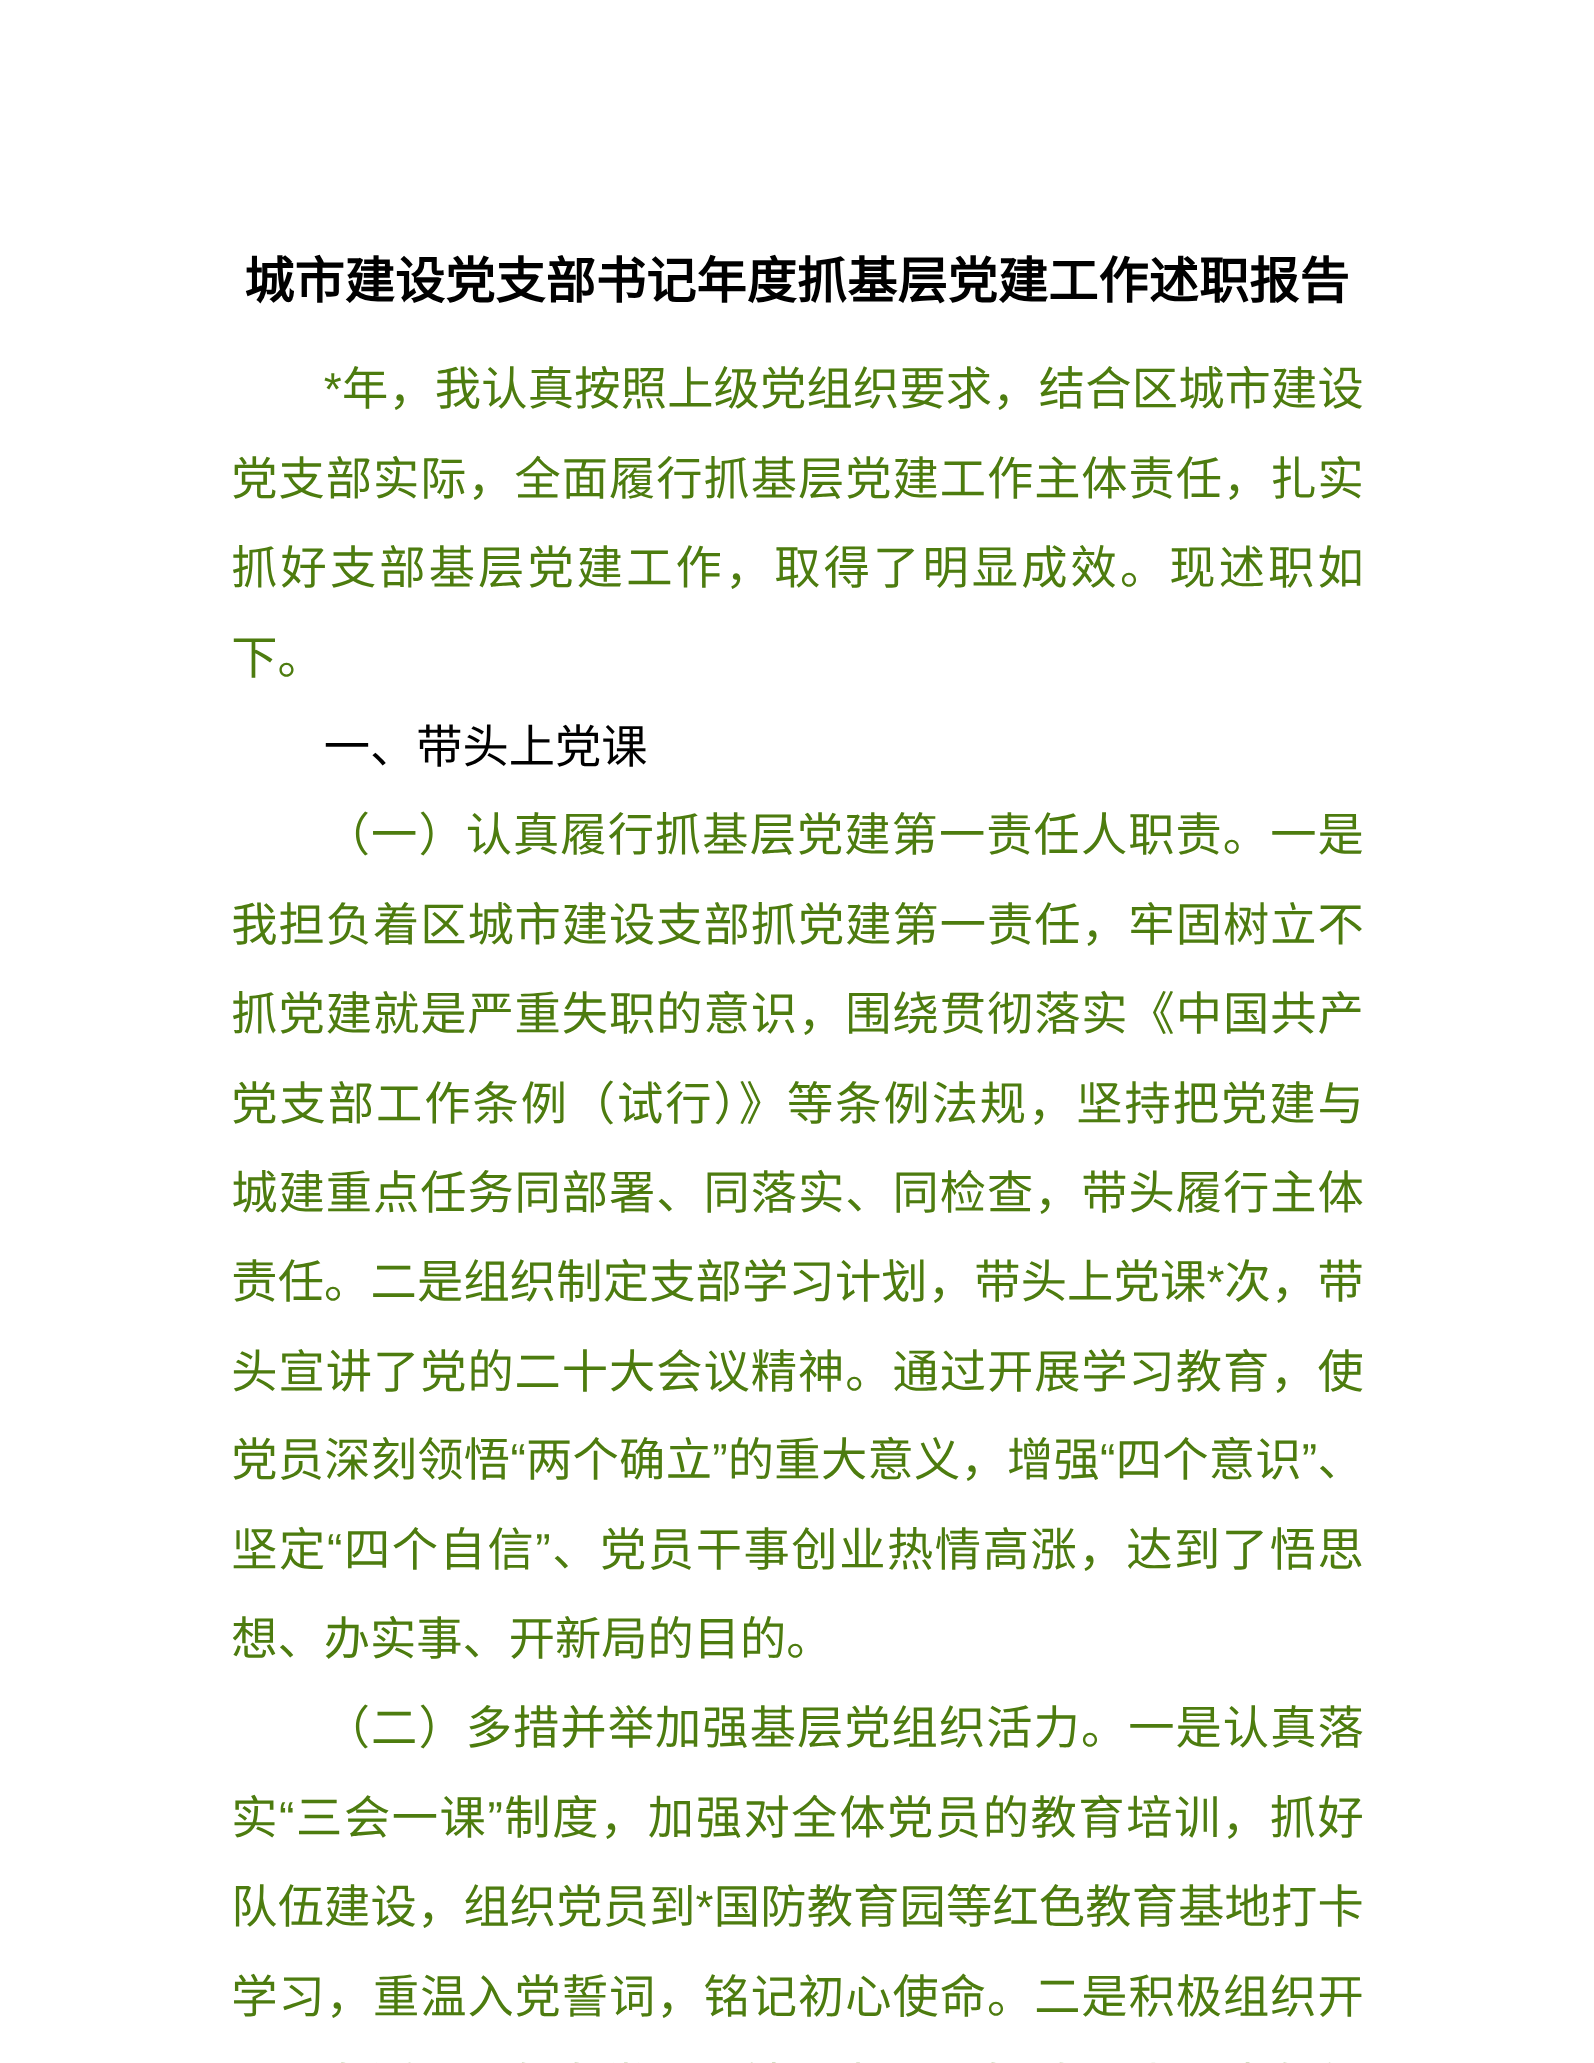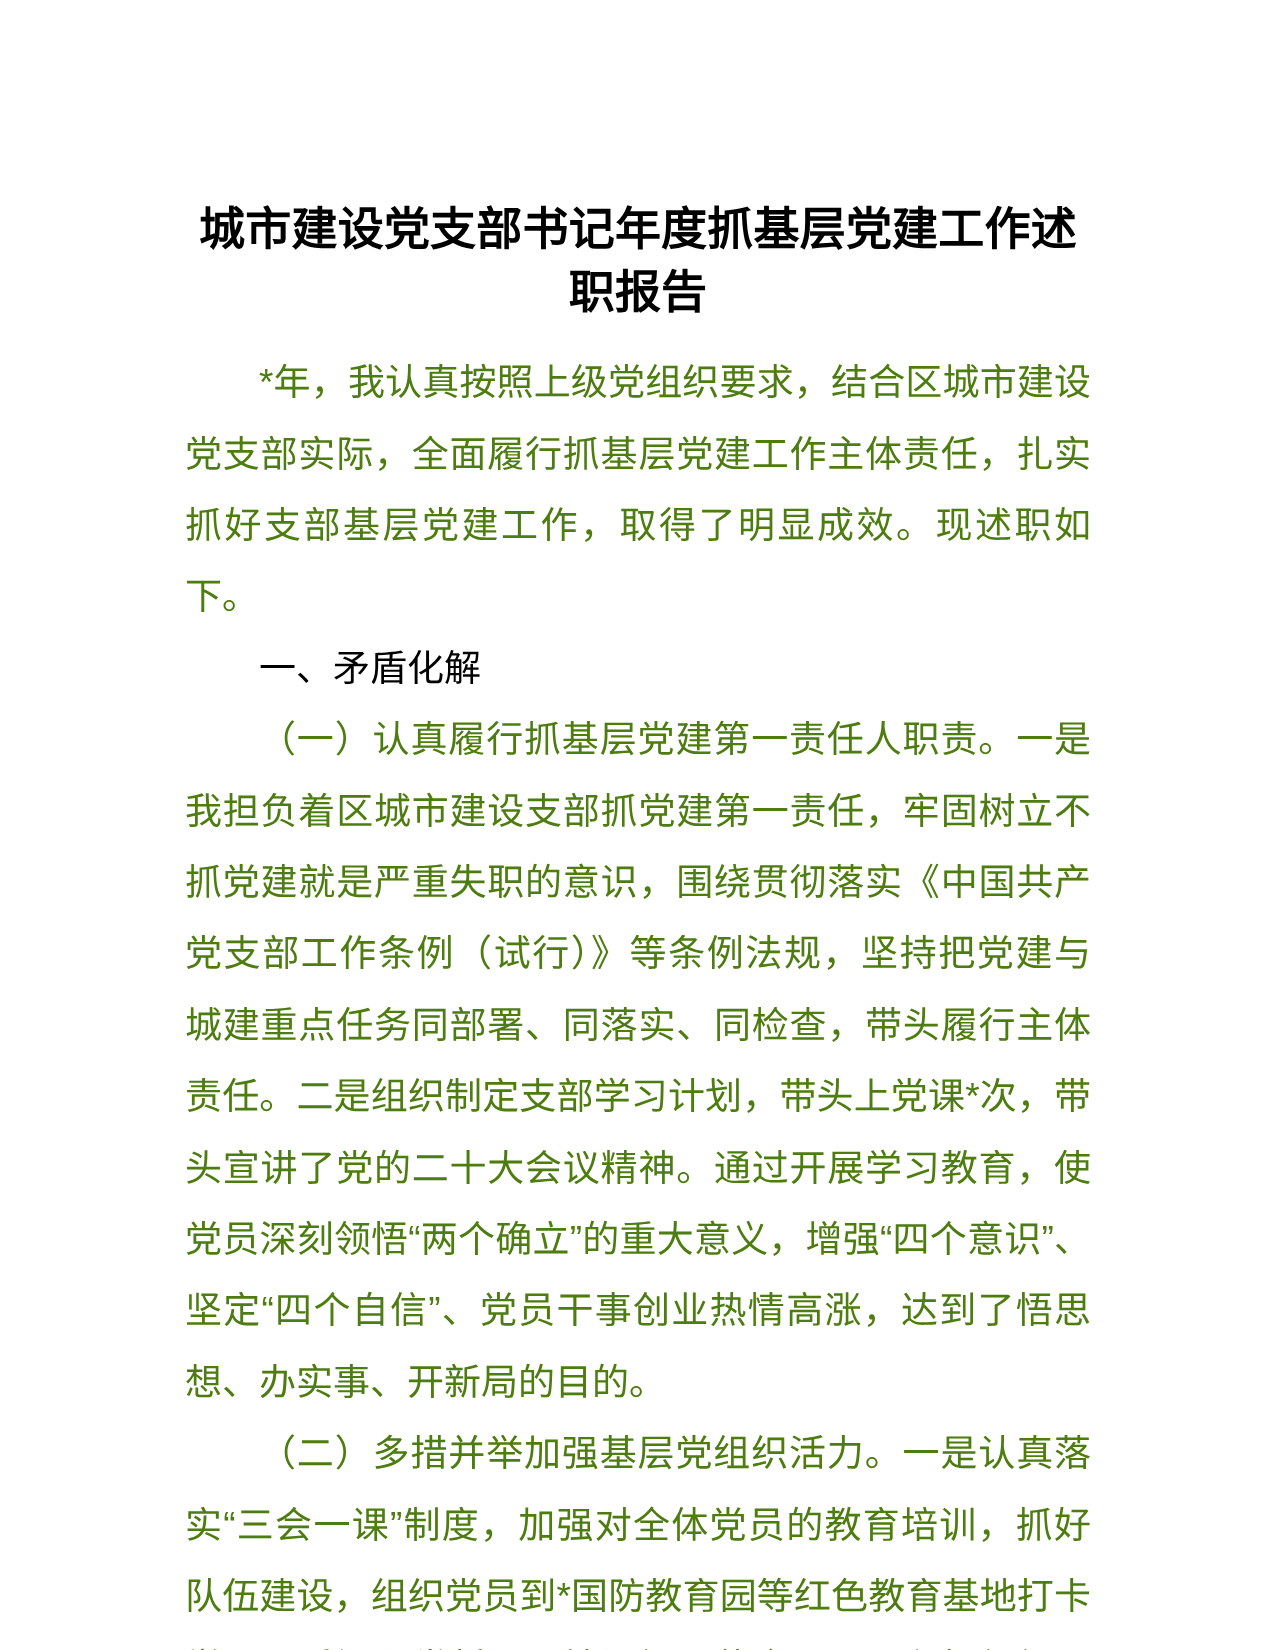--- a/index.html
+++ b/index.html
@@ -24,21 +24,21 @@
   .content {
     position: absolute;
     left: 185px;
     top: 0;
     width: 906px;
   }
 
   .doc-title {
     margin: 0;
     padding: 0;
-    font-size: 46px;
+    font-size: 40px;
     line-height: 1.36;
     font-weight: bold;
     text-align: center;
     letter-spacing: 0.2px;
     color: #000000;
     padding-top: 198px;
   }
 
   .section-heading {
     margin: 0;
@@ -70,20 +70,20 @@
 
 <div class="page">
   <div class="content">
 
     <h1 class="doc-title">城市建设党支部书记年度抓基层党建工作述职报告</h1>
 
     <div class="spacer-title-gap"></div>
 
     <p class="body-para">*年，我认真按照上级党组织要求，结合区城市建设党支部实际，全面履行抓基层党建工作主体责任，扎实抓好支部基层党建工作，取得了明显成效。现述职如下。</p>
 
-    <p class="section-heading">一、矛盾化解</p>
+    <p class="section-heading">一、带头上党课</p>
 
     <p class="body-para">（一）认真履行抓基层党建第一责任人职责。一是我担负着区城市建设支部抓党建第一责任，牢固树立不抓党建就是严重失职的意识，围绕贯彻落实《中国共产党支部工作条例（试行）》等条例法规，坚持把党建与城建重点任务同部署、同落实、同检查，带头履行主体责任。二是组织制定支部学习计划，带头上党课*次，带头宣讲了党的二十大会议精神。通过开展学习教育，使党员深刻领悟“两个确立”的重大意义，增强“四个意识”、坚定“四个自信”、党员干事创业热情高涨，达到了悟思想、办实事、开新局的目的。</p>
 
     <p class="body-para">（二）多措并举加强基层党组织活力。一是认真落实“三会一课”制度，加强对全体党员的教育培训，抓好队伍建设，组织党员到*国防教育园等红色教育基地打卡学习，重温入党誓词，铭记初心使命。二是积极组织开展服务活动，每名党员进社区志愿服务*次以上，去年组织党员进社区服务*人次，为当地项目建设和农民建房提供技术支持、矛盾化解、环境治理</p>
 
   </div>
 </div>
 
 </body></html>

